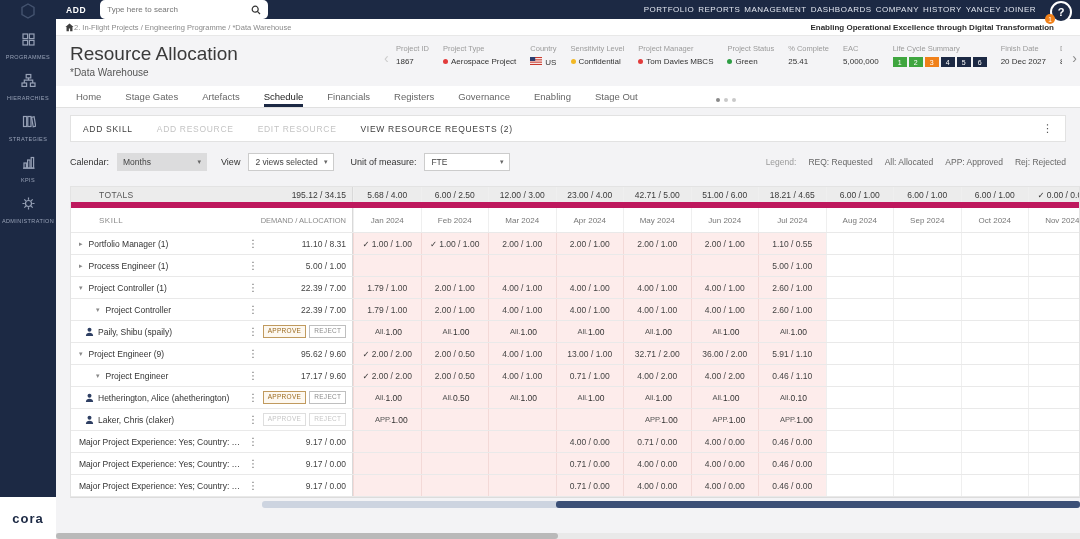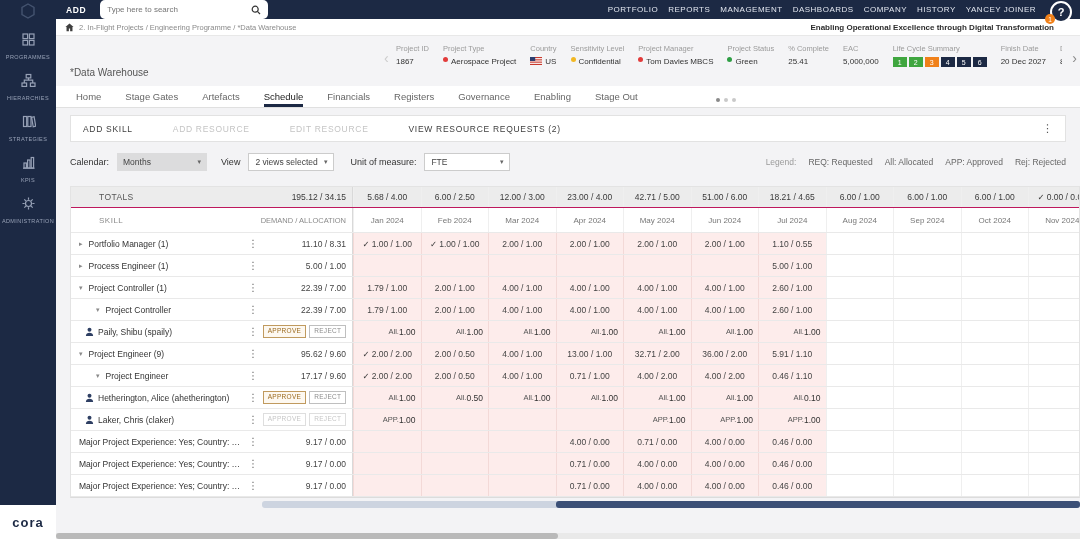--- a/index.html
+++ b/index.html
@@ -8,74 +8,74 @@
   #app{position:relative;width:1080px;height:539px;background:#fff}
   [data-interactable="true"]{cursor:pointer}
 
   
   .sidebar{position:absolute;left:0;top:0;width:56px;height:539px;background:#1c2944;z-index:9;
     display:flex;flex-direction:column;align-items:center}
   .side-logo{margin-top:2px;height:18px;display:flex;align-items:center}
   .side-nav{margin-top:12px;display:flex;flex-direction:column;gap:13px;align-items:center}
   .side-item{display:flex;flex-direction:column;align-items:center;gap:3px}
   .side-item .lbl{font-size:5.5px;letter-spacing:.4px;color:#97a1b6;white-space:nowrap}
-  .side-bottom{position:absolute;left:0;bottom:0;width:56px;height:34px;background:#fff;
+  .side-bottom{position:absolute;left:0;bottom:0;width:56px;height:42px;background:#fff;
     display:flex;align-items:center;justify-content:center}
   .side-bottom span{color:#1c2944;font-size:13px;font-weight:bold;letter-spacing:1px}
 
   
   .topbar{position:absolute;left:56px;top:0;right:0;height:19px;background:#1c2944;
     display:flex;align-items:center;color:#fff}
   .add-btn{margin-left:10px;font-size:8.5px;font-weight:bold;letter-spacing:.6px}
   .search{margin-left:14px;width:168px;height:19px;background:#fff;border-radius:5px;
     display:flex;align-items:center;padding:0 7px}
   .search input{border:0;outline:0;flex:1;font-size:8px;color:#333;background:transparent;
     font-family:"Liberation Sans",sans-serif}
-  .topmenu{margin-left:auto;display:flex;gap:10px;align-items:center;font-size:8px;
+  .topmenu{margin-left:auto;display:flex;gap:4px;align-items:center;font-size:8px;
     letter-spacing:.5px;color:#e2e6ef;margin-right:44px}
   .help{position:absolute;right:8px;top:1px;width:22px;height:22px;border:2px solid #fff;
     border-radius:50%;background:#1c2944;color:#fff;font-weight:bold;font-size:11px;
     display:flex;align-items:center;justify-content:center;z-index:11}
   .help-badge{position:absolute;right:25px;top:14px;width:10px;height:10px;border-radius:50%;
     background:#f08019;color:#fff;font-size:6.5px;display:flex;align-items:center;
     justify-content:center;z-index:12}
 
   
   .crumbbar{position:absolute;left:56px;top:19px;right:0;height:17px;background:#fff;
     border-bottom:1px solid #e8e8e8;display:flex;align-items:center;padding:0 14px 0 9px}
-  .crumb-path{font-size:7.5px;color:#8a8a8a;margin-left:5px}
+  .crumb-path{font-size:7.5px;color:#8a8a8a;}
   .tagline{margin-left:auto;margin-right:12px;font-size:8px;font-weight:bold;color:#2d2d2d}
 
   
   .pagehead{position:absolute;left:56px;top:36px;right:0;height:50px;background:#f4f4f6}
   .ph-title{position:absolute;left:14px;top:7px;font-size:19px;color:#3a3a3a}
   .ph-sub{position:absolute;left:14px;top:31px;font-size:10px;color:#555}
   .carousel-left{position:absolute;left:328px;top:14px;color:#cccccc;font-size:14px}
   .carousel-right{position:absolute;right:3px;top:14px;color:#8a8a8a;font-size:14px}
   .fields{position:absolute;left:340px;top:8px;right:18px;display:flex;gap:14px;overflow:hidden}
   .field .flabel{font-size:7.5px;color:#9b9b9b;margin-bottom:4px;white-space:nowrap}
-  .field .fvalue{font-size:8px;color:#333;display:flex;align-items:flex-start;gap:3px;white-space:nowrap}
+  .field .fvalue{font-size:8px;color:#333;display:flex;align-items:center;gap:3px;white-space:nowrap}
   .dot{width:5px;height:5px;border-radius:50%;display:inline-block;flex:none}
   .lc-boxes{display:flex;gap:2px}
   .lc-box{width:14px;height:10px;color:#fff;font-size:7px;display:flex;align-items:center;justify-content:center}
   .pager-dots{position:absolute;left:716px;top:98px;display:flex;gap:4px;z-index:3}
   .pager-dots i{width:4px;height:4px;border-radius:50%;background:#c9c9c9}
   .pager-dots i:first-child{background:#8a8a8a}
 
   
   .tabbar{position:absolute;left:56px;top:86px;right:0;height:22px;background:#fff;
     border-bottom:1px solid #e0e0e0;display:flex;align-items:stretch;gap:24px;padding-left:20px}
   .tab{font-size:9.5px;color:#666;display:flex;align-items:center;border-bottom:3px solid transparent;padding-top:2px}
   .tab.active{color:#1d1d1d;border-bottom-color:#1c2944}
 
   
   .content{position:absolute;left:56px;top:108px;right:0;bottom:0;background:#f3f3f5}
   .actionbar{position:absolute;left:14px;top:7px;right:14px;height:27px;background:#fff;
     border:1px solid #e2e2e2;display:flex;align-items:center;padding:0 12px}
-  .act-list{display:flex;gap:40px;align-items:flex-start}
+  .act-list{display:flex;gap:24px;align-items:flex-start}
   .act{font-size:8.5px;letter-spacing:.7px;color:#3e3e3e}
   .act.disabled{color:#c4c4c4}
   .actionbar .kebab{margin-left:auto;color:#555;font-size:11px}
 
   .filterbar{position:absolute;left:14px;top:42px;right:14px;height:24px;display:flex;
     align-items:center;font-size:9px;color:#333}
   .flabel-b{font-weight:normal}
   .select{height:18px;display:flex;align-items:center;justify-content:space-between;
     padding:0 6px;font-size:8.5px;color:#444}
   .select .caret{color:#666;font-size:7px;margin-left:5px}
@@ -84,42 +84,42 @@
   .sel-view{width:86px}
   .sel-uom{width:86px}
   .legend{margin-left:auto;display:flex;gap:12px;font-size:8.5px;color:#666;align-items:center}
   .lg-label{color:#9a9a9a}
   .lg-items{display:flex;gap:12px}
 
   
   .rtable{position:absolute;left:14px;top:78px;width:1010px;background:#fff;
     border:1px solid #e3e3e3;border-bottom:1px solid #dcdcdc;overflow:hidden}
   .trow{display:flex;height:22px;border-bottom:1px solid #e9e9e9;background:#fff;align-items:stretch}
-  .trow.totals{height:21px;background:#ececec;border-bottom:1px solid #be185d}
+  .trow.totals{height:21px;background:#ececec;border-bottom:6px solid #be185d}
   .trow.thead{height:25px}
   .c-skill{width:192px;flex:none;display:flex;align-items:center;padding-left:8px;overflow:hidden}
   .c-skill.lv1{padding-left:25px}
   .c-skill.lv2{padding-left:14px}
   .c-demand{width:90px;flex:none;display:flex;align-items:center;justify-content:flex-end;
     padding-right:6px;font-size:8.5px;color:#444;border-right:1px solid #d9d9d9;white-space:nowrap}
   .c-month{width:67.5px;flex:none;display:flex;align-items:center;justify-content:center;
     font-size:8.5px;color:#444;border-left:1px solid #efefef;white-space:nowrap}
   .trow.data .c-month.pink{background:#fdeceb;border-left-color:#f3d9d7}
   .trow.totals .c-skill{font-size:8.5px;color:#555;letter-spacing:.4px;padding-left:28px}
   .trow.totals .c-month,.trow.totals .c-demand{color:#3a3a3a}
   .trow.thead .c-skill{font-size:8px;color:#8a8a8a;letter-spacing:.5px;padding-left:28px}
   .trow.thead .c-demand{font-size:7.5px;color:#8a8a8a}
   .trow.thead .c-month{font-size:8px;color:#777}
   .tw{flex:1;min-width:0;font-size:8.5px;color:#333;white-space:nowrap;overflow:hidden;text-overflow:ellipsis}
   .chev{color:#8a8a8a;font-size:7px;margin-right:6px;flex:none}
   .avatar{margin-right:4px;flex:none;display:flex;align-items:center}
   .kebab{color:#666;font-size:10px}
   .c-skill .kebab{flex:none;margin-left:6px;margin-right:5px}
   .chk{color:#3c3c3c;margin-right:2px}
-  .c-month.pv{justify-content:flex-end;padding:0 5px}
+  .c-month.pv{justify-content:space-between;padding:0 21px}
   .pv .tag{font-size:7.5px;color:#555}
   .pv .val{font-size:8.5px;color:#333}
   .c-demand.btns{justify-content:center;gap:3px}
   .btn{font-size:6.5px;letter-spacing:.3px;padding:2px 4px;border:1px solid;background:#fff;
     font-family:"Liberation Sans",sans-serif;line-height:1}
   .btn.approve{color:#9c6a1e;border-color:#c09a5e;background:#fdf8f0}
   .btn.reject{color:#8d8d8d;border-color:#bfbfbf}
   .btn.off{color:#c6c6c6;border-color:#dedede;background:#fff}
 
   
@@ -228,20 +228,21 @@
     <span data-interactable="true">
       <svg width="9" height="9" viewBox="0 0 10 10">
           <path d="M5 0.5 0.5 4.5h1.2v4.8h2.6V6.2h1.4v3.1h2.6V4.5h1.2z" fill="#3f3f3f"></path>
         </svg>
     </span>
     <span class="crumb-path" data-interactable="true">2. In-Flight Projects / Engineering Programme / *Data Warehouse</span>
     <span class="tagline" data-interactable="false">Enabling Operational Excellence through Digital Transformation</span>
   </div>
 
   <section class="pagehead" data-interactable="false">
+    <div class="ph-title" data-interactable="false">Resource Allocation</div>
     <div class="ph-sub" data-interactable="false">*Data Warehouse</div>
     <span class="carousel-left" data-interactable="true">‹</span>
     <div class="fields" data-interactable="false">
         <div class="field" data-interactable="false">
           <div class="flabel" data-interactable="false">Project ID</div>
           <div class="fvalue" data-interactable="false">
             <span data-interactable="false">1867</span>
           </div>
         </div>
         <div class="field" data-interactable="false">

